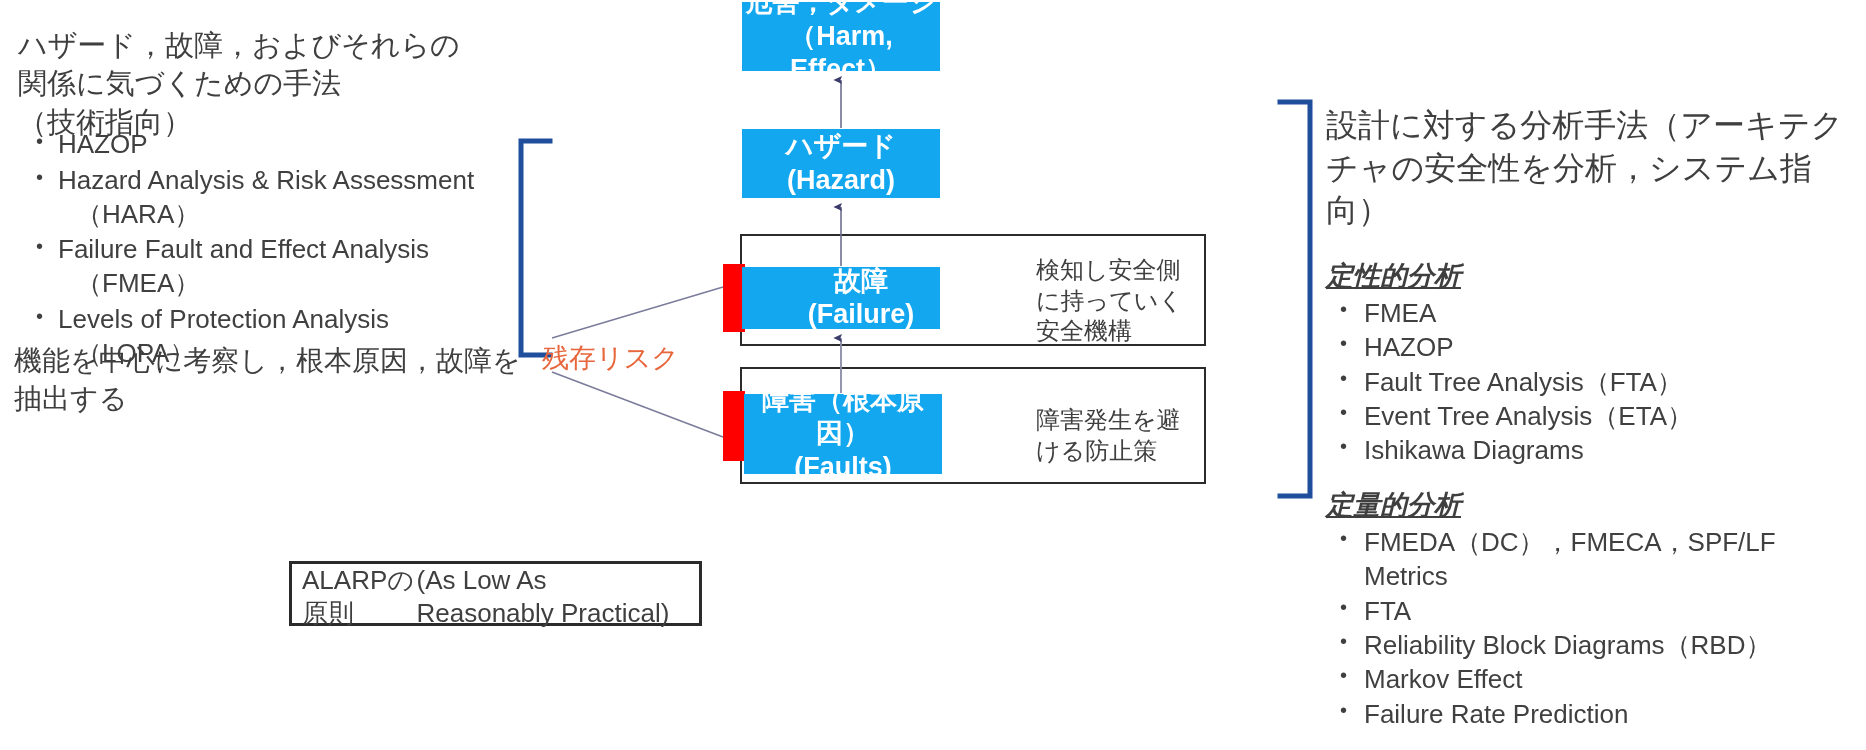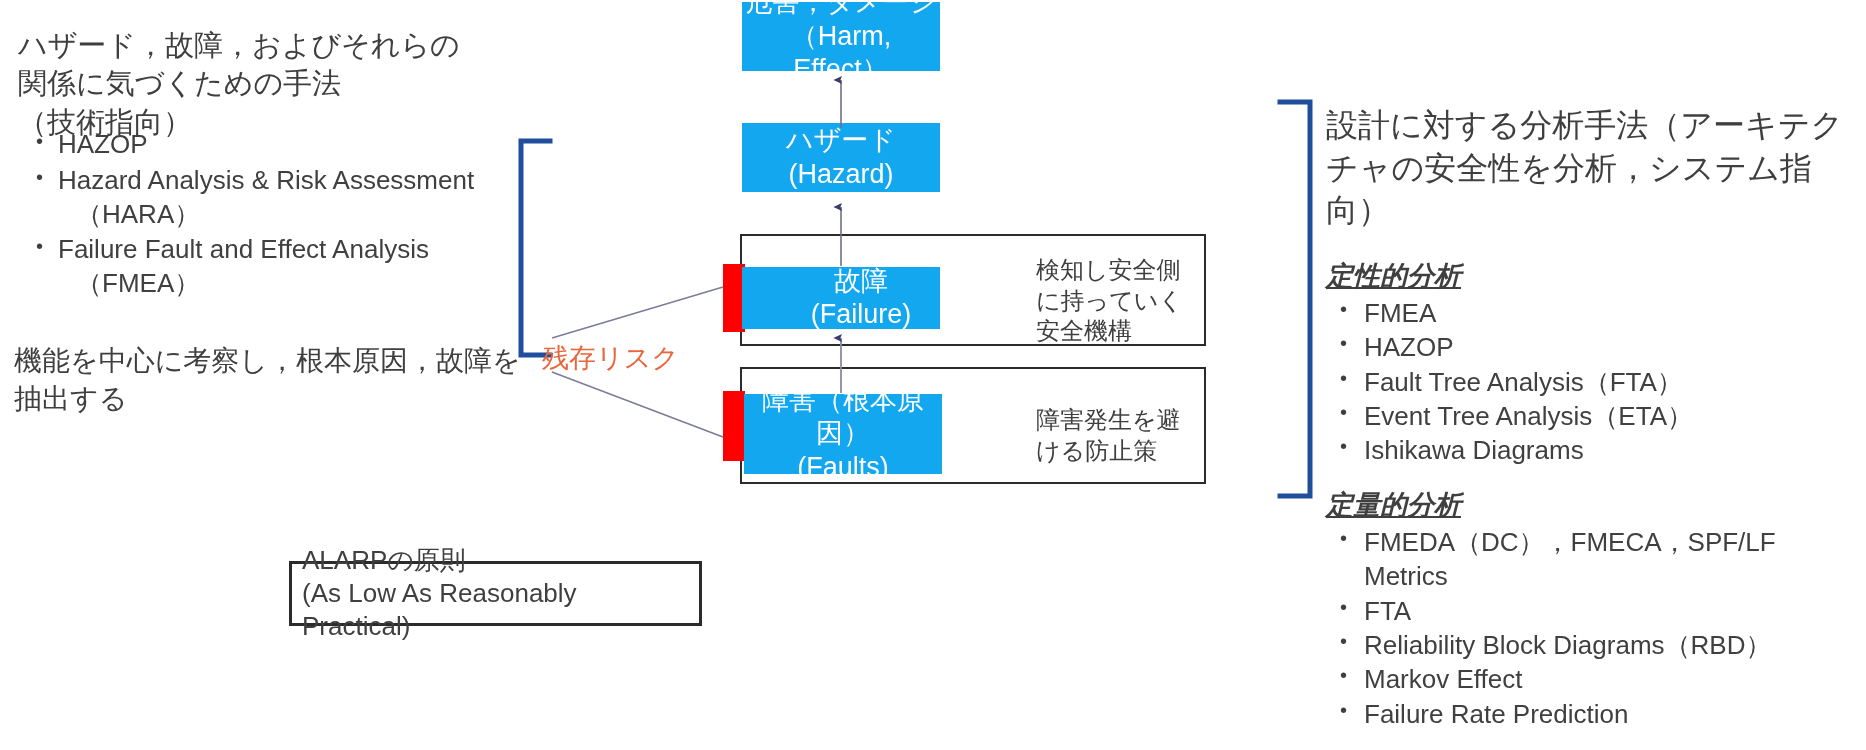--- a/index.html
+++ b/index.html
@@ -83,23 +83,24 @@
     background: #13a7f0;
     color: #ffffff;
     display: flex;
     flex-direction: column;
     align-items: center;
     justify-content: center;
     text-align: center;
     font-size: 27px;
     line-height: 1.24;
     box-sizing: border-box;
+    font-weight: bold;
   }
   #box-harm   { left: 742px; top: 2px;   width: 198px; height: 69px; }
-  #box-hazard { left: 742px; top: 123px; width: 198px; height: 69px; }
+  #box-hazard { left: 742px; top: 129px; width: 198px; height: 69px; }
   #box-failure{ left: 742px; top: 267px; width: 198px; height: 62px; padding-left: 40px; }
   #box-faults { left: 744px; top: 394px; width: 198px; height: 80px; }
 
   
   .outerbox {
     position: absolute;
     border: 2.5px solid #2b2b2b;
     background: transparent;
     box-sizing: border-box;
   }
@@ -144,22 +145,22 @@
   
   #alarp-box {
     position: absolute;
     left: 289px;
     top: 561px;
     width: 413px;
     height: 65px;
     border: 3px solid #2b2b2b;
     box-sizing: border-box;
     display: flex;
-    flex-direction: column;
-    justify-content: center;
+    flex-direction: row;
+    justify-content: flex-end;
     padding: 0 10px;
     font-size: 26px;
     line-height: 1.26;
     color: #3f3f3f;
   }
 
   
   #right-heading {
     left: 1326px;
     top: 104px;
@@ -216,20 +217,24 @@
       <span>HAZOP</span>
     </li>
     <li>
       <span>Hazard Analysis &amp; Risk Assessment</span>
       <span class="sub">（HARA）</span>
     </li>
     <li>
       <span>Failure Fault and Effect Analysis</span>
       <span class="sub">（FMEA）</span>
     </li>
+    <li>
+      <span>Levels of Protection Analysis</span>
+      <span class="sub">（LOPA）</span>
+    </li>
   </ul>
 
   <div class="tblock" id="left-note">機能を中心に考察し，根本原因，故障を
 抽出する</div>
 
   <div class="bracket" id="left-bracket" style="left:516px; top:138px;">
     <svg width="40" height="220" viewBox="0 0 40 220">
       <path d="M 34 3 L 5 3 L 5 217 L 34 217" fill="none" stroke="#1f4e9c" stroke-width="5" stroke-linecap="square" stroke-linejoin="miter"></path>
     </svg>
   </div>

